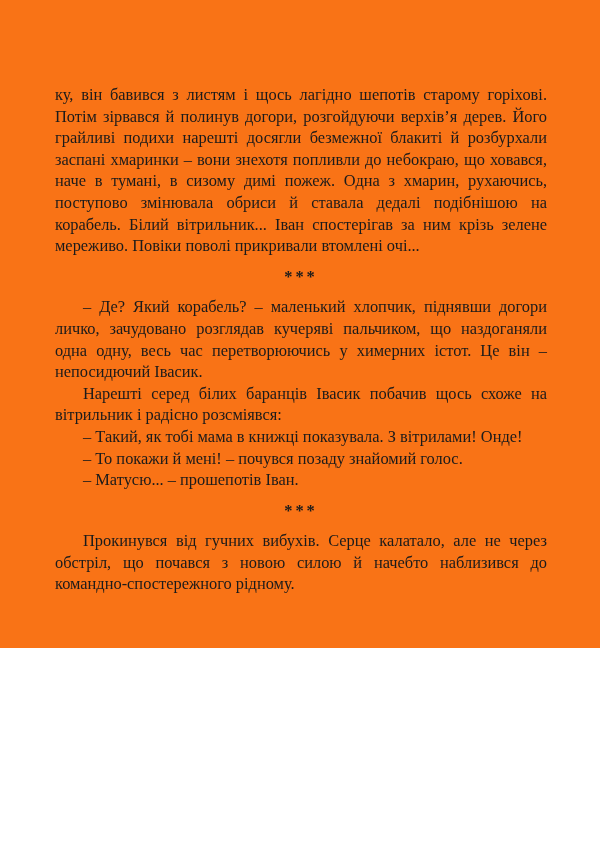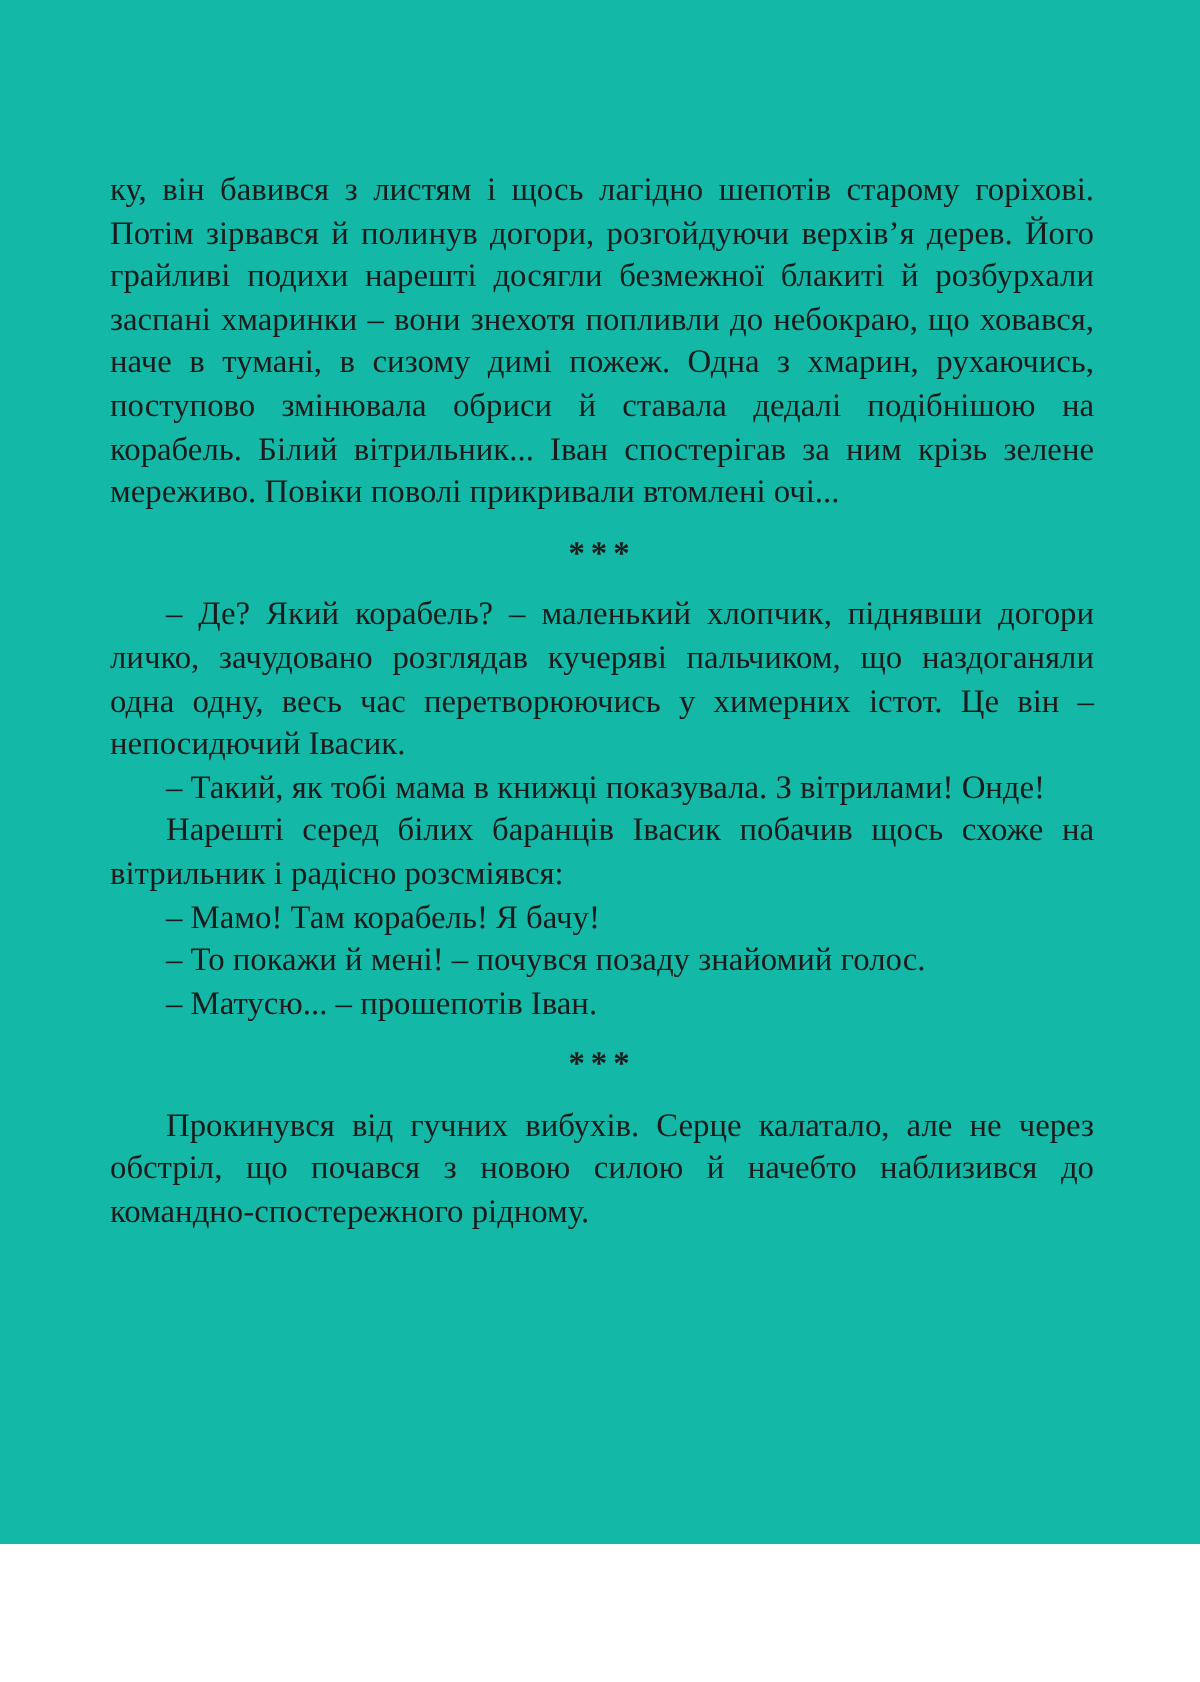--- a/index.html
+++ b/index.html
@@ -4,22 +4,22 @@
 <style>
   * { box-sizing: border-box; }
   html, body {
     margin: 0;
     padding: 0;
     background: #ffffff;
   }
   .page {
     position: relative;
     width: 600px;
-    height: 772px;
-    background: #14b8a6;
+    height: 648px;
+    background: #f97316;
     overflow: hidden;
     font-family: "Liberation Serif", "DejaVu Serif", serif;
     color: #1b1b1b;
   }
   .text-block {
     position: absolute;
     left: 55px;
     top: 84px;
     width: 492px;
     font-size: 16.4px;
@@ -57,23 +57,22 @@
 <body>
 
 <div class="page">
   <div class="text-block">
 
     <p class="para no-indent">ку, він бавився з листям і щось лагідно шепотів старому горіхові. Потім зірвався й полинув догори, розгойдуючи верхів’я дерев. Його грайливі подихи нарешті досягли безмежної блакиті й розбурхали заспані хмаринки – вони знехотя попливли до небокраю, що ховався, наче в тумані, в сизому димі пожеж. Одна з хмарин, рухаючись, поступово змінювала обриси й ставала дедалі подібнішою на корабель. Білий вітрильник... Іван спостерігав за ним крізь зелене мереживо. Повіки поволі прикривали втомлені очі...</p>
 
     <div class="separator">***</div>
 
     <p class="para">– Де? Який корабель? – маленький хлопчик, піднявши догори личко, зачудовано розглядав кучеряві пальчиком, що наздоганяли одна одну, весь час перетворюючись у химерних істот. Це він – непосидючий Івасик.</p>
+    <p class="para">Нарешті серед білих баранців Івасик побачив щось схоже на вітрильник і радісно розсміявся:</p>
     <p class="para">– Такий, як тобі мама в книжці показувала. З вітрилами! Онде!</p>
-    <p class="para">Нарешті серед білих баранців Івасик побачив щось схоже на вітрильник і радісно розсміявся:</p>
-    <p class="para">– Мамо! Там корабель! Я бачу!</p>
     <p class="para">– То покажи й мені! – почувся позаду знайомий голос.</p>
     <p class="para">– Матусю... – прошепотів Іван.</p>
 
     <div class="separator">***</div>
 
     <p class="para">Прокинувся від гучних вибухів. Серце калатало, але не через обстріл, що почався з новою силою й начебто наблизився до командно-спостережного рідному.</p>
 
   </div>
 
   <div class="page-number">7</div>

